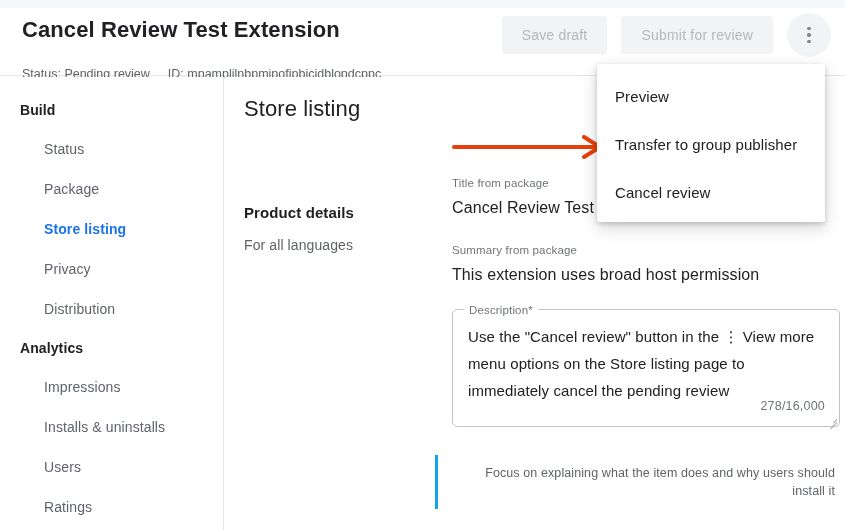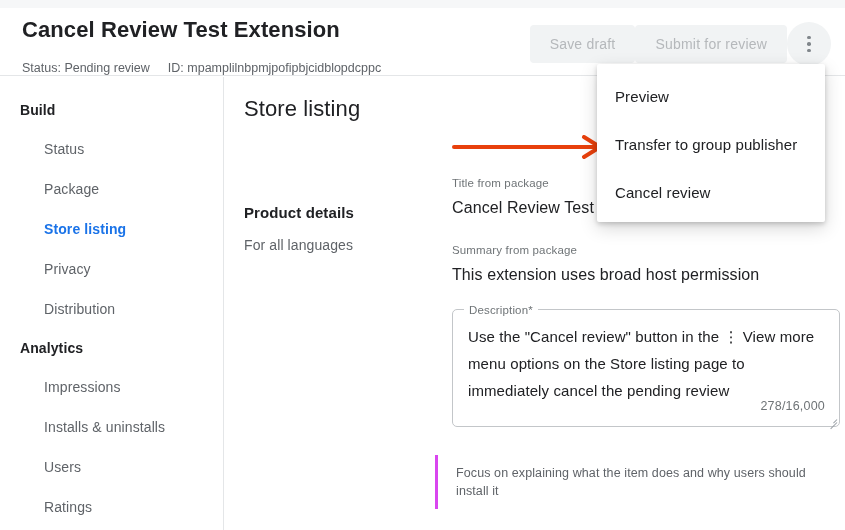--- a/index.html
+++ b/index.html
@@ -37,42 +37,43 @@
   }
   .app-title {
     font-size: 22px;
     color: #202124;
     font-weight: 700;
     letter-spacing: .1px;
     line-height: 28px;
     white-space: nowrap;
   }
   .meta-row {
-    margin-top: 16px;
+    margin-top: 22px;
     display: flex;
     align-items: center;
     white-space: nowrap;
   }
   .meta-status {
     font-size: 12.5px;
     color: #5f6368;
     line-height: 16px;
   }
   .meta-id {
     font-size: 12.5px;
     color: #5f6368;
     line-height: 16px;
     margin-left: 18px;
   }
 
   .header-actions {
     position: absolute;
-    right: 14px; top: 14px;
-    display: flex;
-    align-items: center;
+    right: 14px; top: 5px;
+    display: flex;
+    align-items: center;
+    gap: 14px;
   }
   .btn-disabled {
     height: 38px;
     padding: 0 20px;
     border: none;
     border-radius: 4px;
     background: #f1f3f4;
     color: #b5b8bb;
     font-family: "Liberation Sans", sans-serif;
     font-size: 14px;
@@ -245,22 +246,23 @@
     transform-origin: right center;
   }
   .resize-handle i:nth-child(1) { bottom: 1px; width: 9px; transform: rotate(-45deg); }
   .resize-handle i:nth-child(2) { bottom: 1px; width: 5px; transform: rotate(-45deg); margin-bottom: 3.5px; }
 
   
   .hint {
     position: absolute;
     left: 210px; top: 378px;
     width: 400px;
-    border-left: 3px solid #d946ef;
+    border-left: 3px solid #0ea5e9;
     padding: 9px 0 9px 18px;
+    text-align: right;
   }
   .hint-text {
     font-size: 12.5px;
     color: #5f6368;
     line-height: 18px;
     letter-spacing: .1px;
   }
 
   
   .arrow-annotation {

